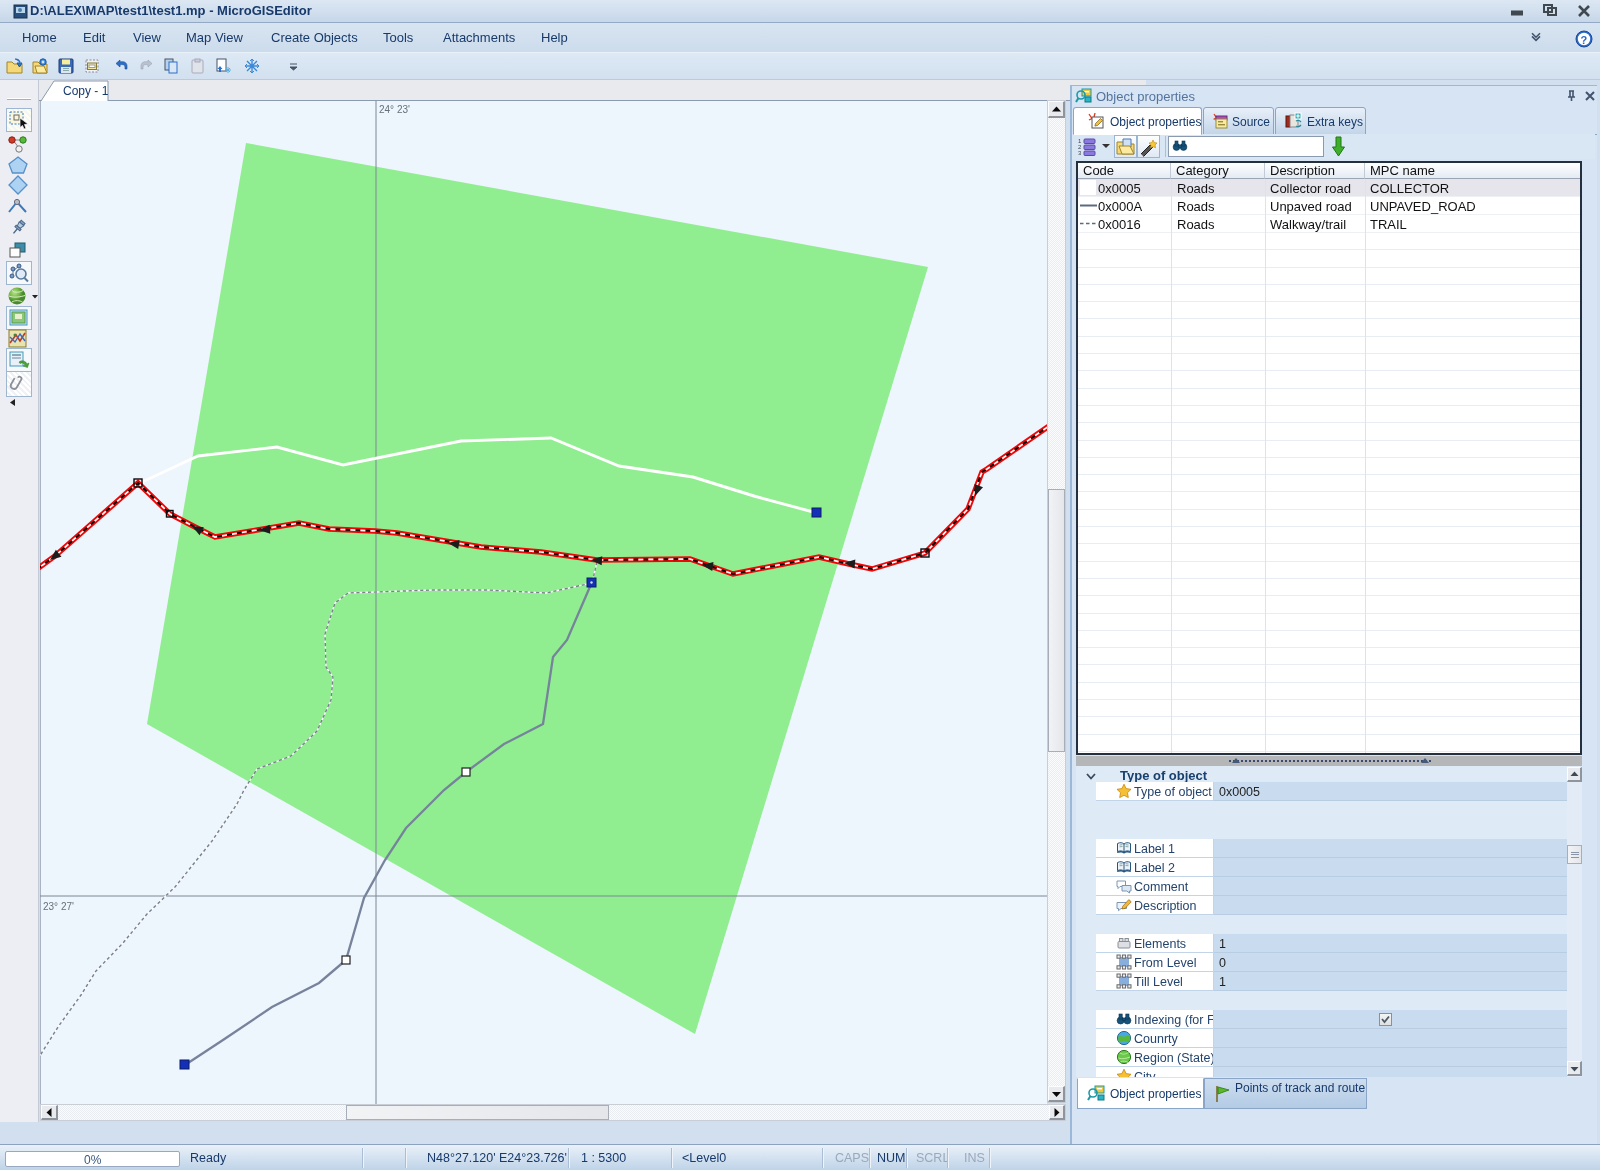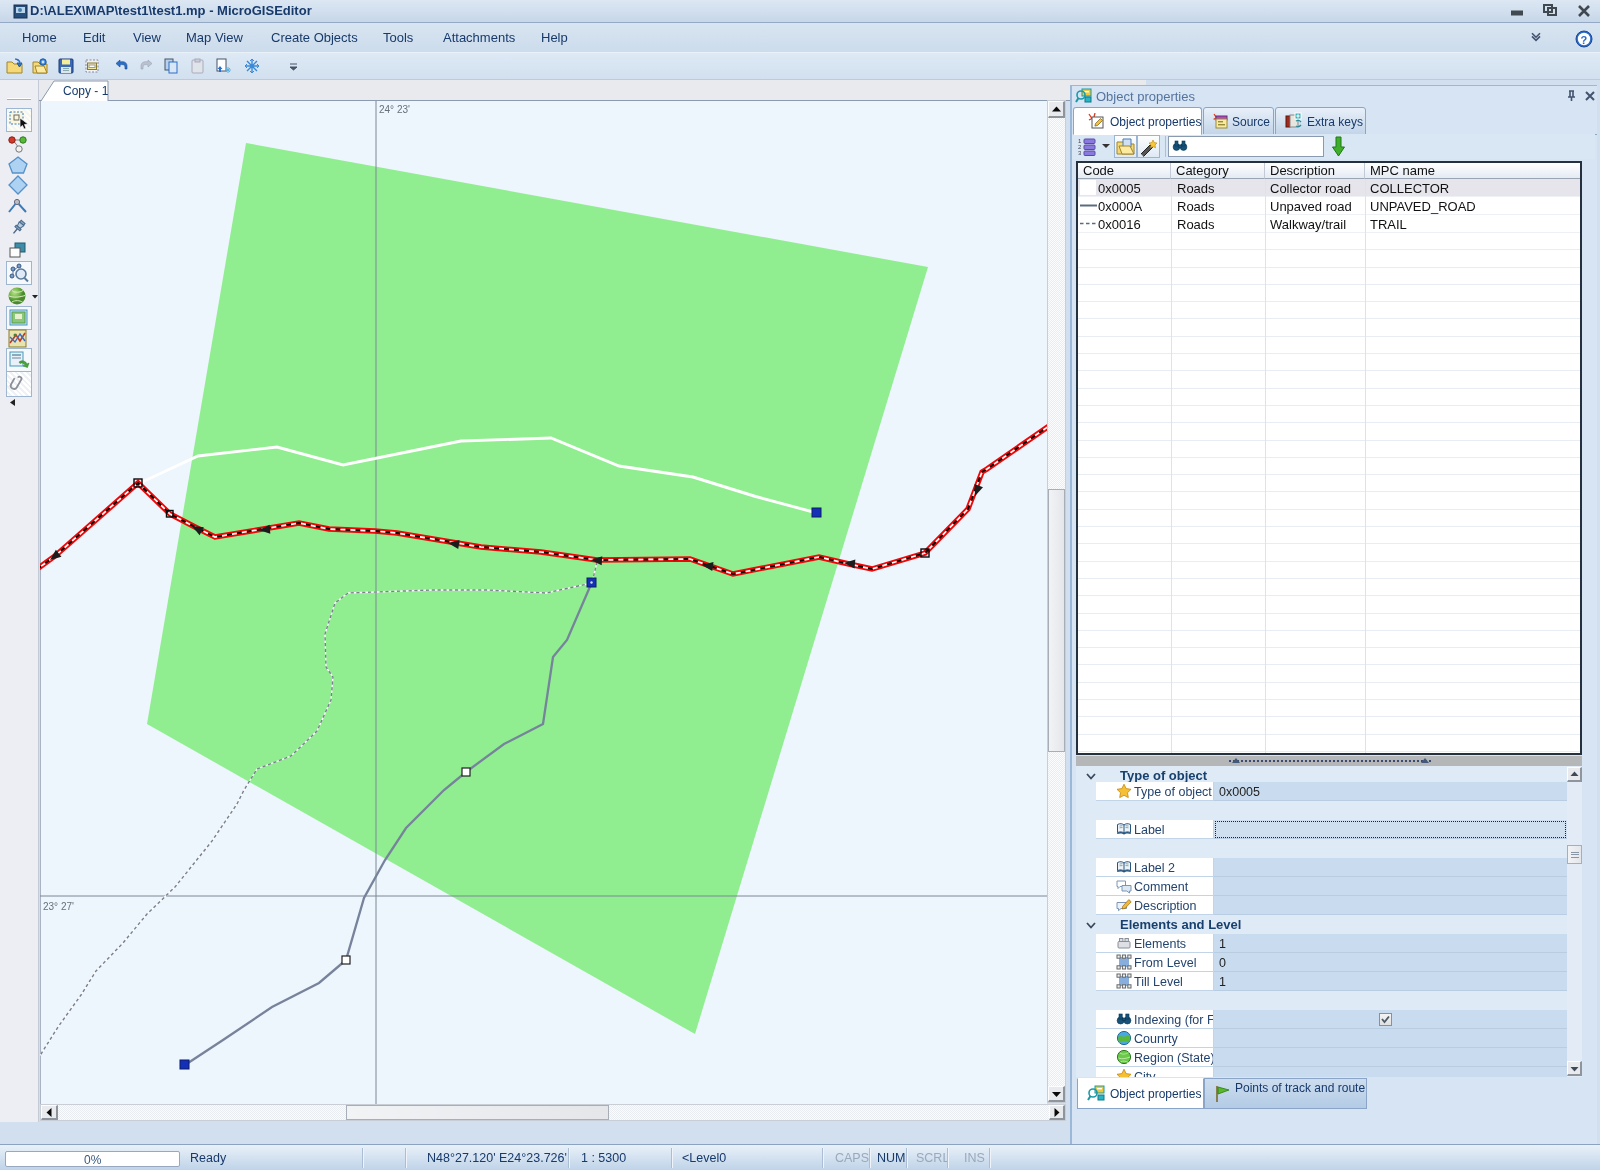--- a/index.html
+++ b/index.html
@@ -464,43 +464,37 @@
       </svg>
  </div>
 
  <div id="pgrid">
       <div class="pcat" style="top:0px">
         <svg style="position:absolute;left:9px;top:6px" width="12" height="9">
           <path d="M2 2 L6 6.5 L10 2" stroke="#3a4a5a" stroke-width="1.8" fill="none"></path>
         </svg>
         <b>Type of object</b>
       </div>
-<div class="pcat" style="top:149px">
-        <svg style="position:absolute;left:9px;top:6px" width="12" height="9">
-          <path d="M2 2 L6 6.5 L10 2" stroke="#3a4a5a" stroke-width="1.8" fill="none"></path>
-        </svg>
-        <b>Elements and Level</b>
-      </div>
 <div class="prow" style="top:16px">
         <div class="prowlab"><svg class="picon" width="16" height="16">
             <path d="M8 1.2 l2.1 4.4 4.9 .7 -3.5 3.4 .8 4.9 -4.3 -2.3 -4.3 2.3 .8 -4.9 L1 6.3 l4.9 -.7 Z" fill="#f5c033" stroke="#c8860a" stroke-width="0.8"></path>
           </svg>Type of object</div>
         <div class="prowval" style="">0x0005</div>
       </div>
-<div class="prow" style="top:54px">
+<div class="prow" style="top:73px">
         <div class="prowlab"><svg class="picon" width="16" height="16">
             <path d="M1.5 3.5 C4 2.2 6.5 2.6 8 4 C9.5 2.6 12 2.2 14.5 3.5 L14.5 11.5 C12 10.5 9.5 10.8 8 12 C6.5 10.8 4 10.5 1.5 11.5 Z" fill="#eef3f9" stroke="#27567e"></path>
             <line x1="8" y1="4" x2="8" y2="12" stroke="#27567e"></line>
             <path d="M1.5 11.5 L1 13 C4 12 6.5 12.3 8 13.6 C9.5 12.3 12 12 15 13 L14.5 11.5 C12 10.5 9.5 10.8 8 12 C6.5 10.8 4 10.5 1.5 11.5 Z" fill="#27567e"></path>
             <line x1="3.5" y1="5" x2="6.5" y2="4.7" stroke="#8aa"></line>
             <line x1="3.5" y1="6.8" x2="6.5" y2="6.5" stroke="#8aa"></line>
             <line x1="9.5" y1="4.7" x2="12.5" y2="5" stroke="#8aa"></line>
             <line x1="9.5" y1="6.5" x2="12.5" y2="6.8" stroke="#8aa"></line>
-          </svg>Label</div>
-        <div class="prowval" style="outline:1px dotted #222;outline-offset:-2px;background:#cfdff0;"></div>
+          </svg>Label 1</div>
+        <div class="prowval" style=""></div>
       </div>
 <div class="prow" style="top:92px">
         <div class="prowlab"><svg class="picon" width="16" height="16">
             <path d="M1.5 3.5 C4 2.2 6.5 2.6 8 4 C9.5 2.6 12 2.2 14.5 3.5 L14.5 11.5 C12 10.5 9.5 10.8 8 12 C6.5 10.8 4 10.5 1.5 11.5 Z" fill="#eef3f9" stroke="#27567e"></path>
             <line x1="8" y1="4" x2="8" y2="12" stroke="#27567e"></line>
             <path d="M1.5 11.5 L1 13 C4 12 6.5 12.3 8 13.6 C9.5 12.3 12 12 15 13 L14.5 11.5 C12 10.5 9.5 10.8 8 12 C6.5 10.8 4 10.5 1.5 11.5 Z" fill="#27567e"></path>
             <line x1="3.5" y1="5" x2="6.5" y2="4.7" stroke="#8aa"></line>
             <line x1="3.5" y1="6.8" x2="6.5" y2="6.5" stroke="#8aa"></line>
             <line x1="9.5" y1="4.7" x2="12.5" y2="5" stroke="#8aa"></line>
             <line x1="9.5" y1="6.5" x2="12.5" y2="6.8" stroke="#8aa"></line>

